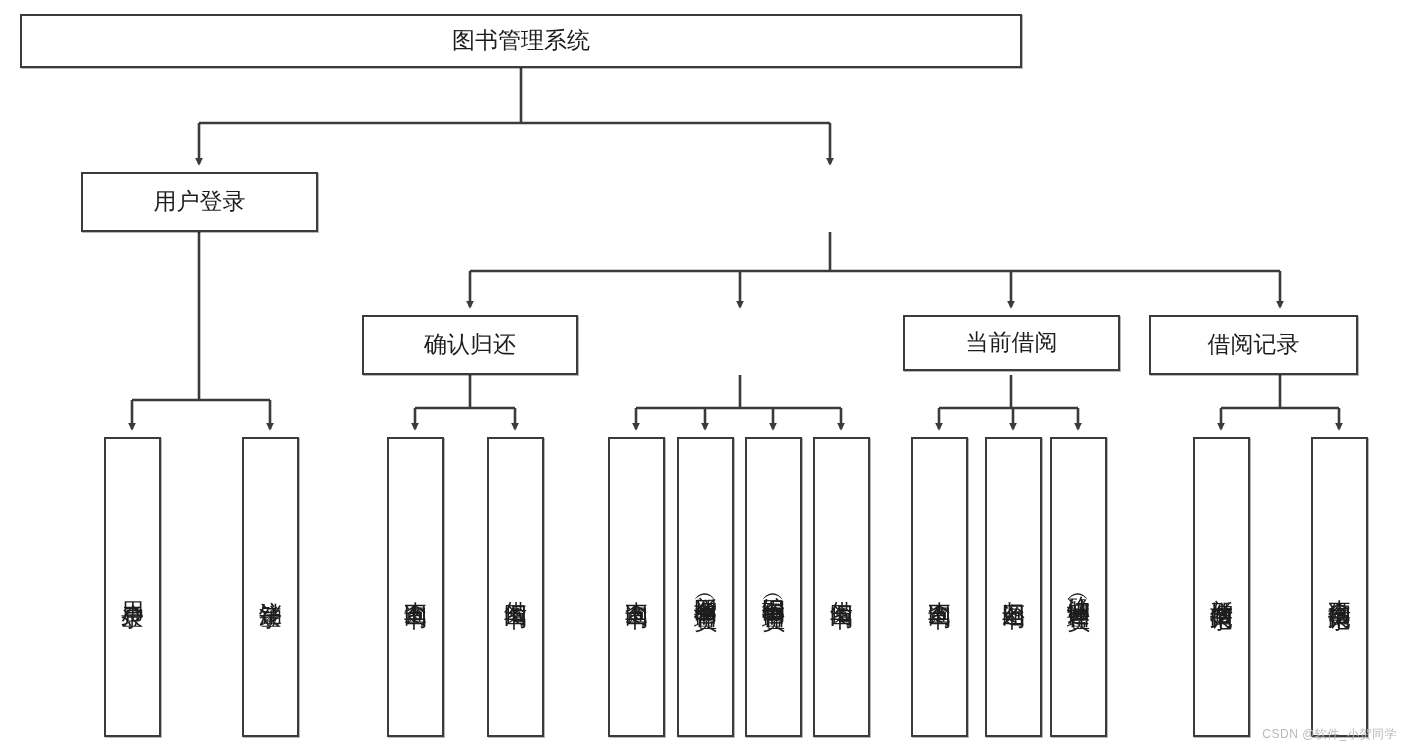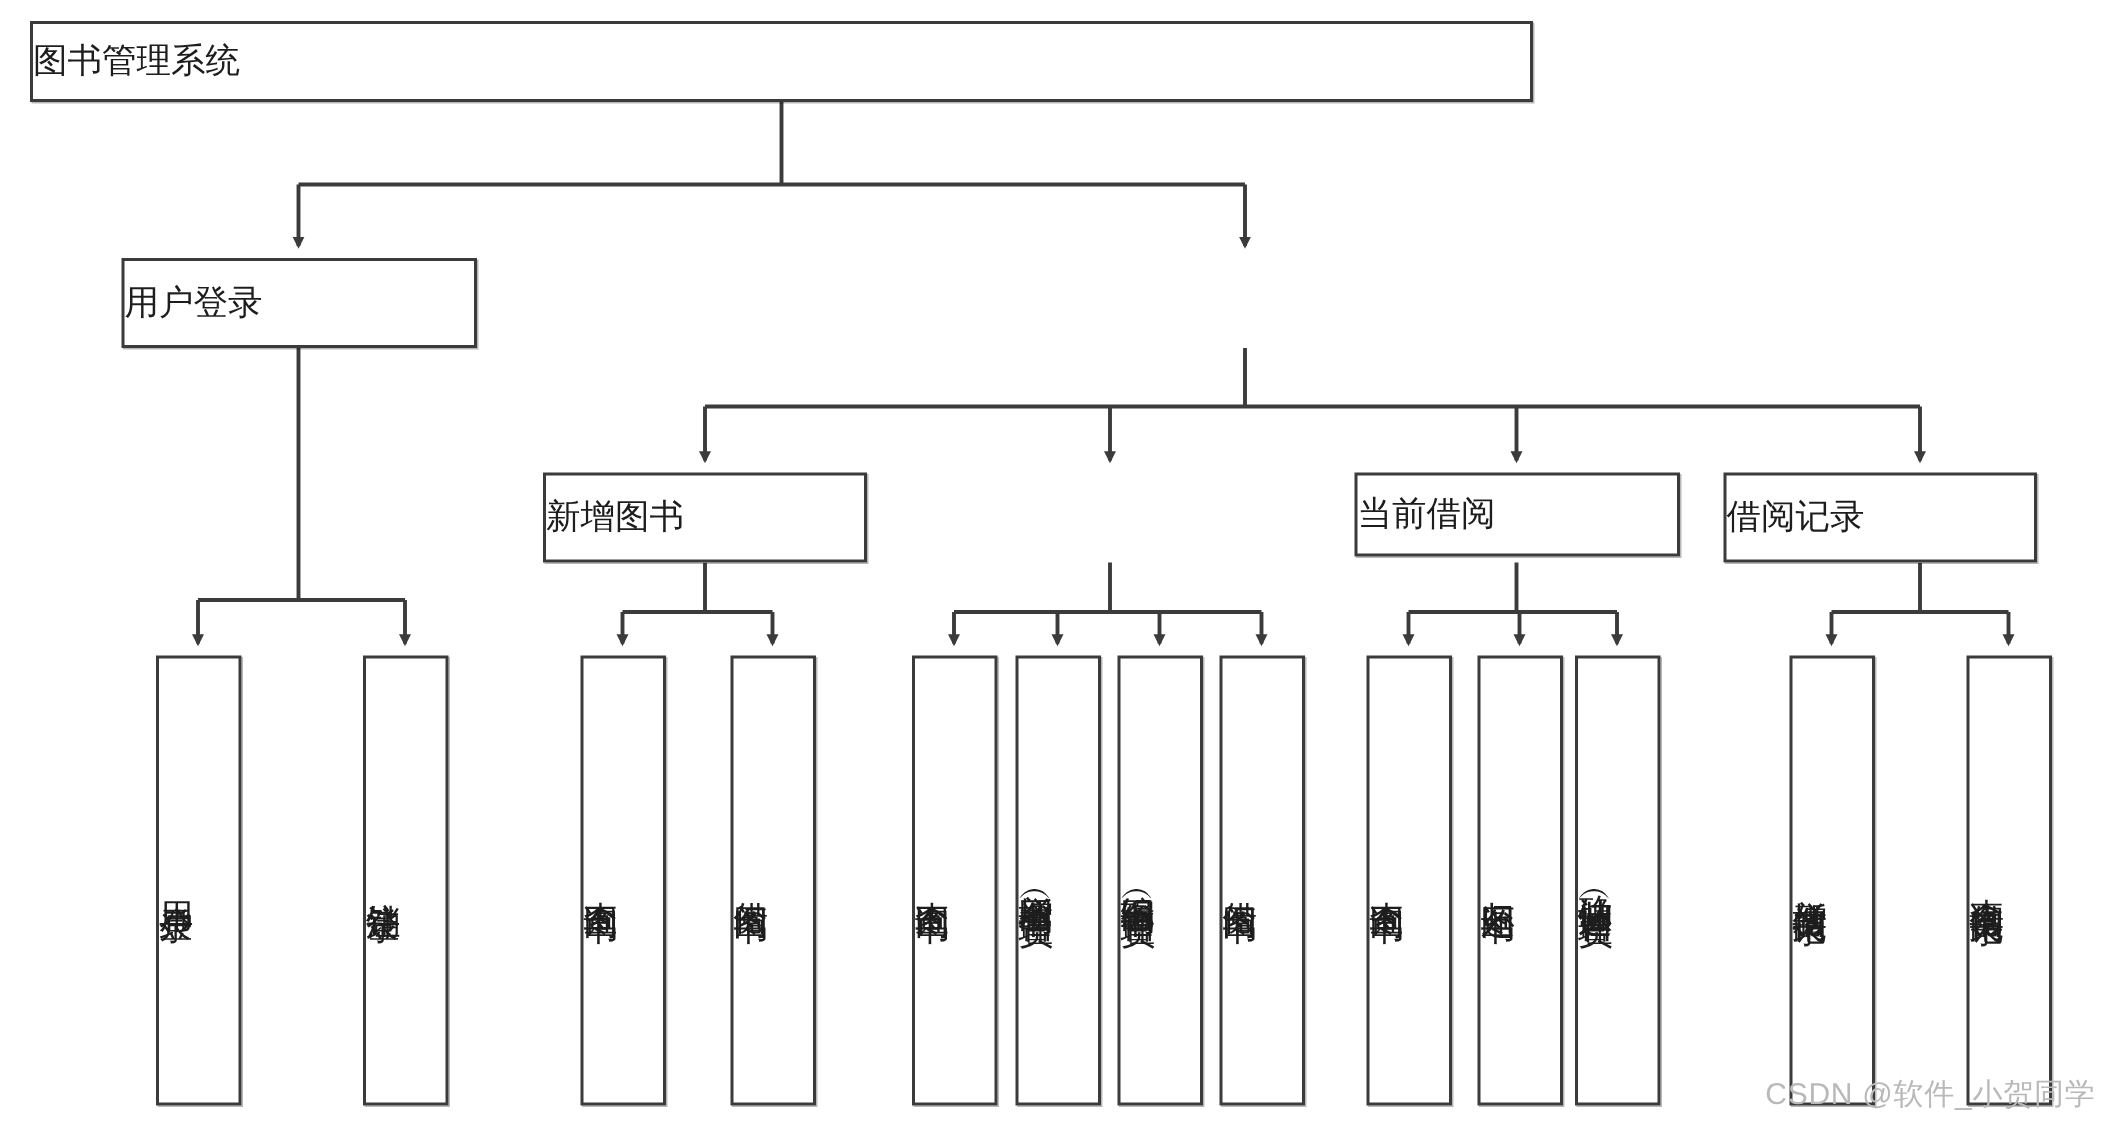--- a/index.html
+++ b/index.html
@@ -25,21 +25,21 @@
     height: 747px;
     pointer-events: none;
   }
   .node {
     position: absolute;
     box-sizing: border-box;
     border: 2px solid #3b3b3b;
     background: #ffffff;
     display: flex;
     align-items: center;
-    justify-content: flex-start;
+    justify-content: center;
     box-shadow: 1px 1px 0 rgba(0,0,0,0.28);
   }
   .node .label {
     color: #1d1d1d;
     text-align: center;
     line-height: 1.18;
     white-space: nowrap;
   }
   .node.horiz .label {
     font-size: 23px;
@@ -49,21 +49,21 @@
     text-orientation: upright;
     font-size: 23px;
     letter-spacing: 2px;
     line-height: 1;
     max-height: 276px;
   }
   #watermark {
     position: absolute;
     right: 8px;
     bottom: 4px;
-    font-size: 20px;
+    font-size: 12px;
     color: #b9b9b9;
     letter-spacing: 0.5px;
     white-space: nowrap;
   }
 </style>
 </head>
 <body>
 
 <div id="canvas">
 
@@ -119,21 +119,21 @@
 
   <div class="node horiz" id="node-root" style="left: 20px; top: 14px; width: 1002px; height: 54px;">
     <span class="label">图书管理系统</span>
   </div>
 
   <div class="node horiz" id="node-l1-0" style="left: 81px; top: 172px; width: 237px; height: 60px;">
     <span class="label">用户登录</span>
   </div>
 
   <div class="node horiz" id="node-l2-0" style="left: 362px; top: 315px; width: 216px; height: 60px;">
-    <span class="label">新增图书</span>
+    <span class="label">确认归还</span>
   </div>
   <div class="node horiz" id="node-l2-2" style="left: 903px; top: 315px; width: 217px; height: 56px;">
     <span class="label">当前借阅</span>
   </div>
   <div class="node horiz" id="node-l2-3" style="left: 1149px; top: 315px; width: 209px; height: 60px;">
     <span class="label">借阅记录</span>
   </div>
 
   <div class="node vert" id="node-leaf-0" style="left: 104px; top: 437px; width: 57px; height: 300px;">
     <span class="label">用户登录</span>

